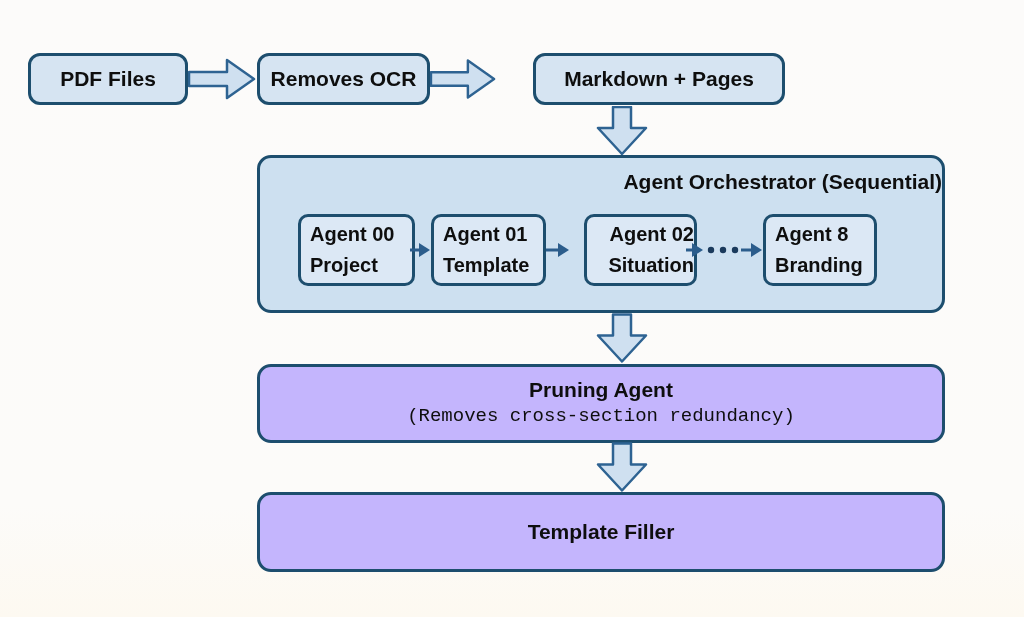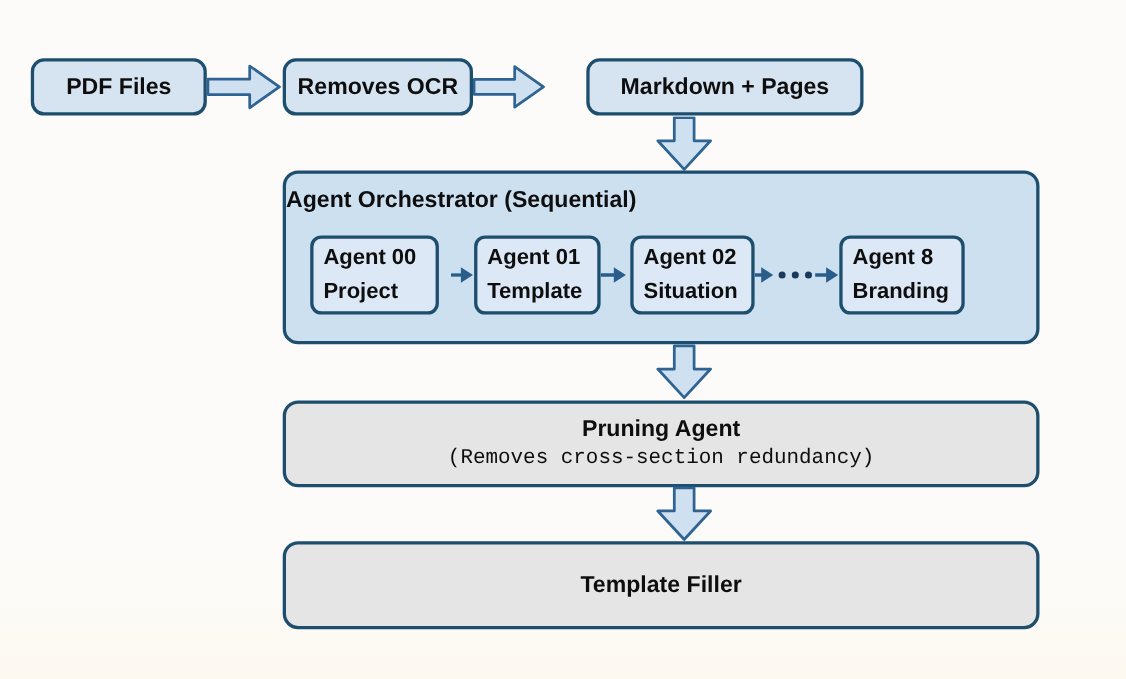--- a/index.html
+++ b/index.html
@@ -11,26 +11,26 @@
   .canvas{position:relative;width:816px;height:617px;padding-left:23px;}
   .box{
     position:absolute;box-sizing:border-box;
     background:#d6e4f2;border:3px solid #1d4e6e;border-radius:12px;
     display:flex;align-items:center;justify-content:center;
     color:#0e0e0e;font-weight:bold;font-size:21px;
   }
   .toprow{top:53px;height:52px;}
   .bigbox{
     position:absolute;box-sizing:border-box;left:257px;width:688px;
-    background:#e5e5e5;border:3px solid #1d4e6e;border-radius:14px;
+    background:#c4b5fd;border:3px solid #1d4e6e;border-radius:14px;
     color:#0e0e0e;
   }
   .orchestrator{top:155px;height:158px;background:#cde0f0;}
   .orch-title{
-    position:absolute;top:12px;left:0;width:100%;text-align:left;
+    position:absolute;top:12px;left:0;width:100%;text-align:right;
     font-weight:bold;font-size:21px;
   }
   .agent{
     position:absolute;top:56px;height:72px;box-sizing:border-box;
     background:#dce8f5;border:3px solid #1d4e6e;border-radius:10px;
     display:flex;flex-direction:column;justify-content:center;
     padding-left:9px;font-weight:bold;font-size:20px;line-height:31px;
     color:#0e0e0e;
   }
   .harrow{position:absolute;top:57px;}
@@ -74,41 +74,41 @@
     <span>Markdown + Pages</span>
   </div>
 
   <svg class="varrow" style="left:596px;top:106px;" width="52" height="50" viewBox="0 0 52 50">
     <polygon points="17,1 35,1 35,22 50,22 26,48 2,22 17,22" fill="#cfe0f0" stroke="#2e6392" stroke-width="2.5" stroke-linejoin="round"></polygon>
   </svg>
 
   <div class="bigbox orchestrator">
     <div class="orch-title">Agent Orchestrator (Sequential)</div>
 
-    <div class="agent" style="left:22px;width:117px;">
+    <div class="agent" style="left:38px;width:117px;">
       <span>Agent 00</span>
       <span>Project</span>
     </div>
 
     <svg class="sarrow" style="left:150px;" width="21" height="18" viewBox="0 0 21 18">
       <path d="M0 9 H10" stroke="#2b5d8c" stroke-width="3"></path>
       <polygon points="9,2 20,9 9,16" fill="#2b5d8c"></polygon>
     </svg>
 
     <div class="agent" style="left:171px;width:115px;">
       <span>Agent 01</span>
       <span>Template</span>
     </div>
 
     <svg class="sarrow" style="left:286px;" width="24" height="18" viewBox="0 0 24 18">
       <path d="M0 9 H13" stroke="#2b5d8c" stroke-width="3"></path>
       <polygon points="12,2 23,9 12,16" fill="#2b5d8c"></polygon>
     </svg>
 
-    <div class="agent" style="left:313px;width:113px;">
+    <div class="agent" style="left:324px;width:113px;align-items:flex-end;">
       <span>Agent 02</span>
       <span>Situation</span>
     </div>
 
     <svg class="sarrow" style="left:426px;" width="18" height="18" viewBox="0 0 18 18">
       <path d="M0 9 H7" stroke="#2b5d8c" stroke-width="3"></path>
       <polygon points="6,2 17,9 6,16" fill="#2b5d8c"></polygon>
     </svg>
 
     <svg class="dots" style="left:446px;" width="34" height="18" viewBox="0 0 34 18">

